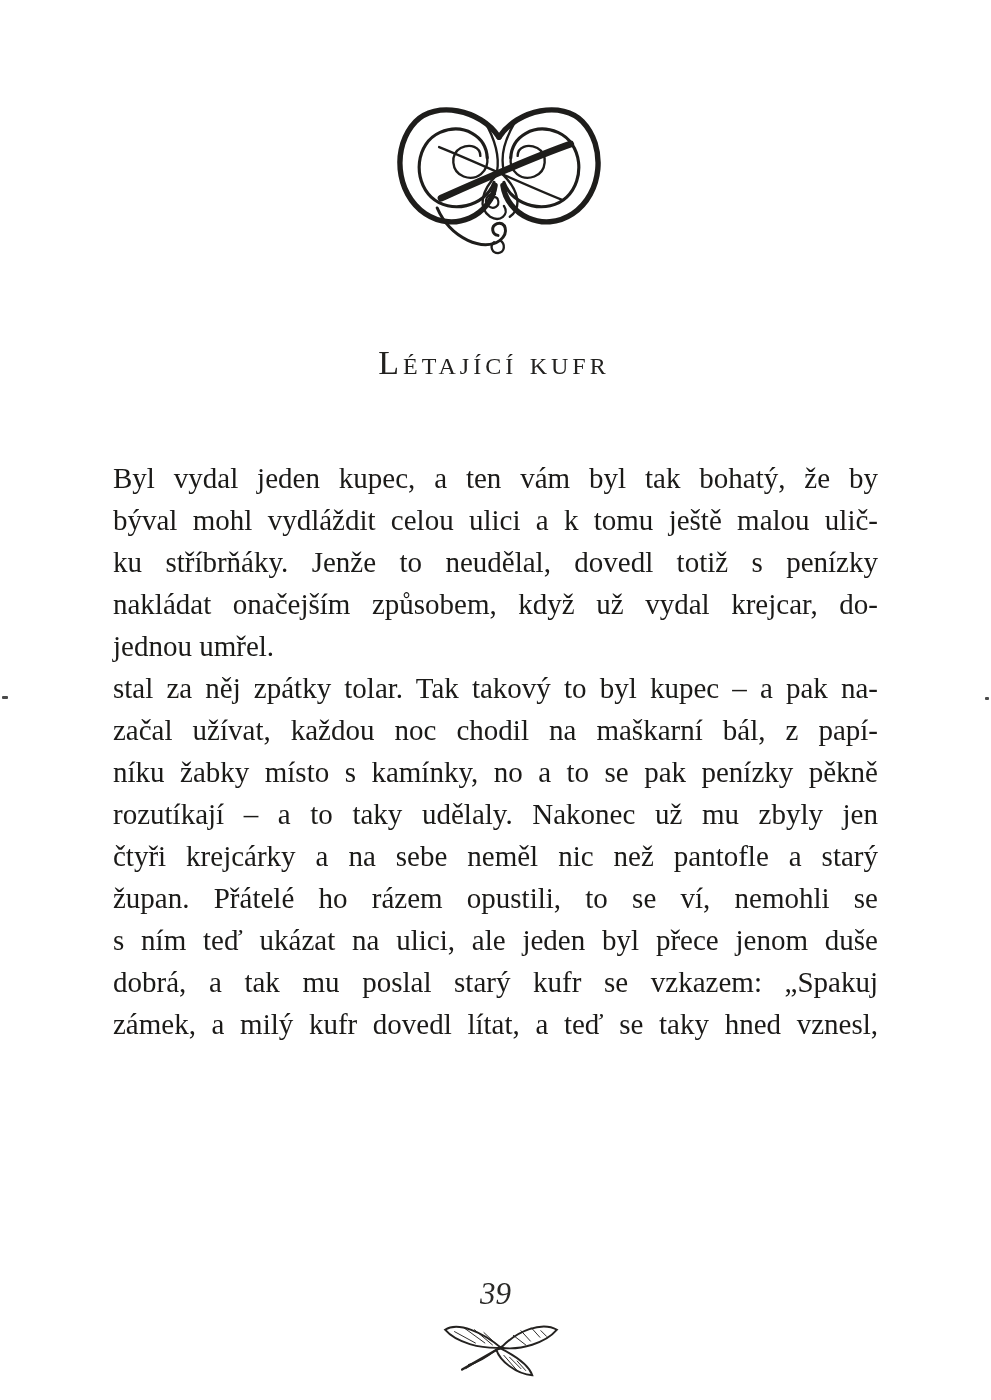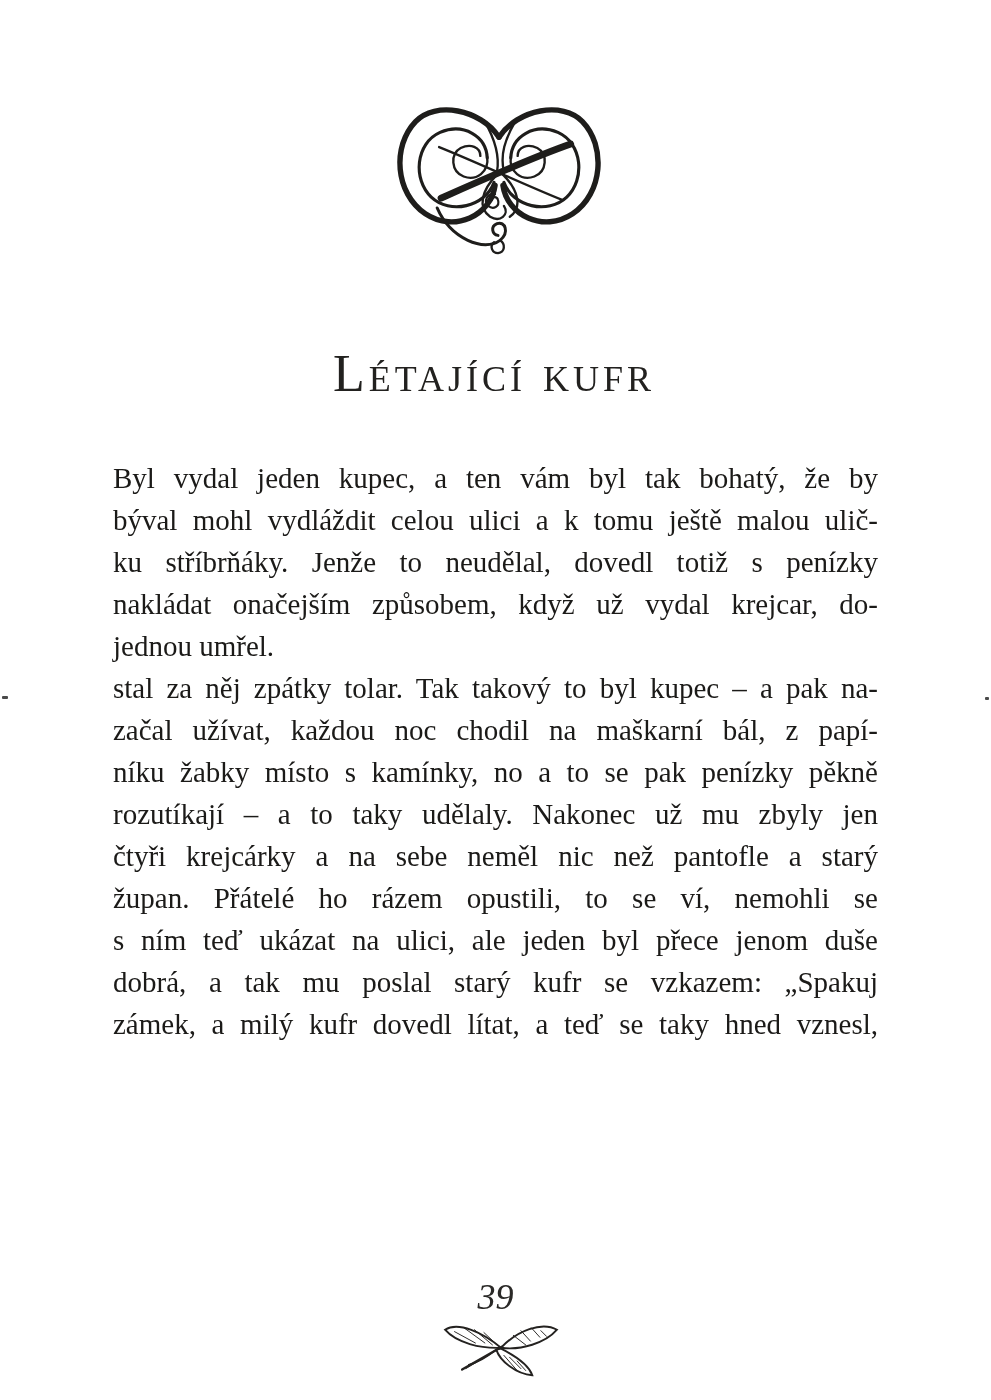--- a/index.html
+++ b/index.html
@@ -20,21 +20,21 @@
     width: 226px; height: 162px;
   }
   .flourish svg { width: 100%; height: 100%; }
 
   
   .title {
     position: absolute;
     left: 0; top: 344px;
     width: 988px;
     text-align: center;
-    font-size: 52px;
+    font-size: 34px;
     font-weight: 500;
     font-variant: small-caps;
     letter-spacing: 4px;
     color: #22211f;
   }
 
   
   .text-block {
     position: absolute;
     left: 113px; top: 457px;
@@ -50,21 +50,21 @@
   }
   .text-line.short-last { text-align-last: left; }
   .text-line.indent { text-indent: 30px; }
 
   
   .page-number {
     position: absolute;
     left: 0; top: 1276px;
     width: 991px;
     text-align: center;
-    font-size: 36px;
+    font-size: 31px;
     font-style: italic;
     color: #2a2927;
   }
   .butterfly {
     position: absolute;
     left: 430px; top: 1306px;
     width: 142px; height: 74px;
   }
   .butterfly svg { width: 100%; height: 100%; }
 

